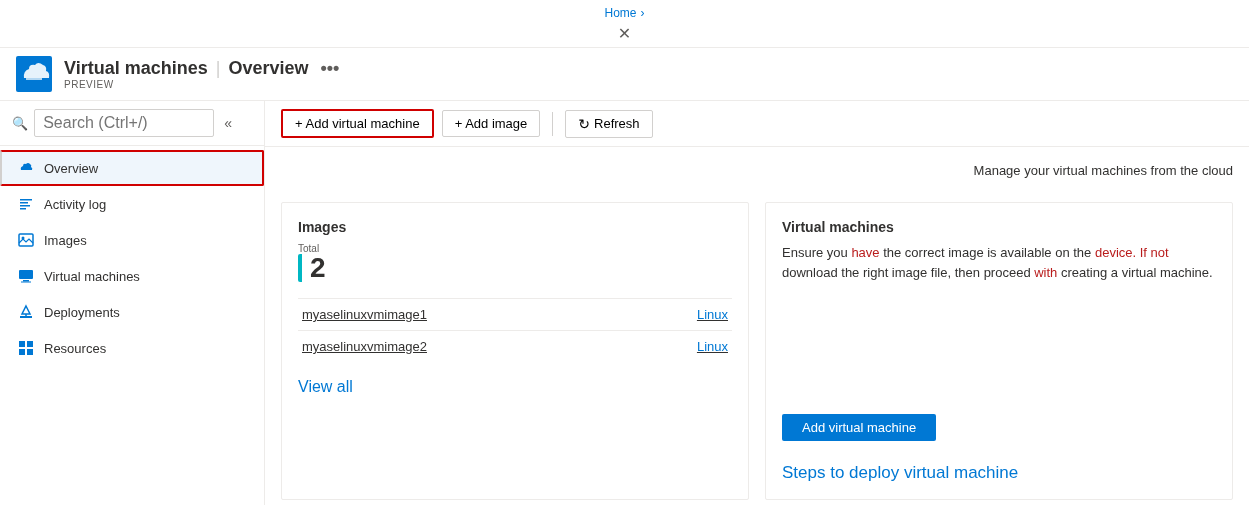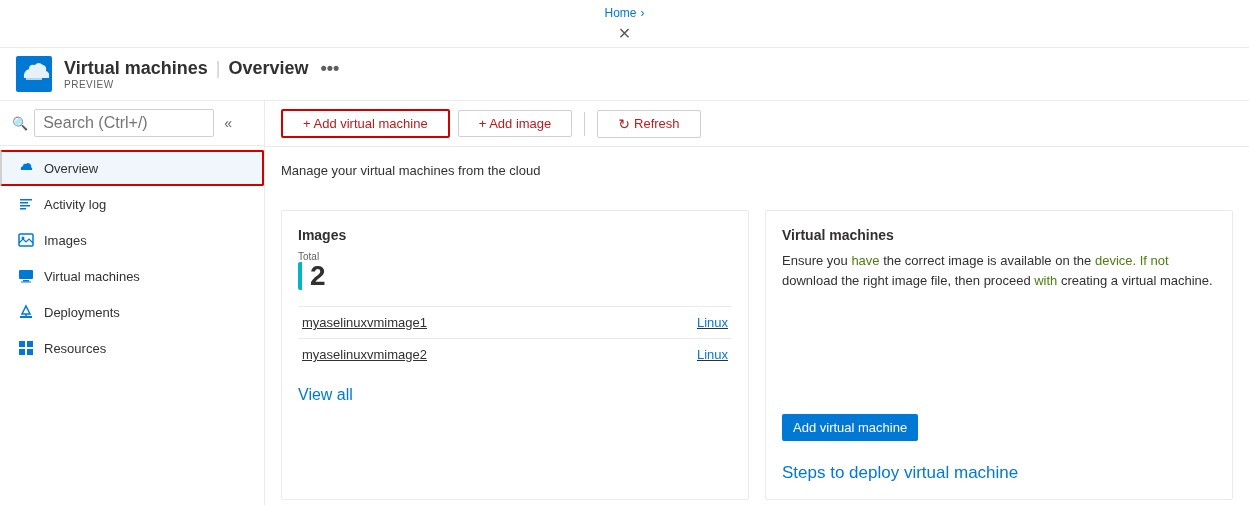--- a/index.html
+++ b/index.html
@@ -163,26 +163,26 @@
       align-items: center;
       padding: 8px 16px;
       gap: 8px;
       border-bottom: 1px solid #edebe9;
     }
 
     .toolbar-btn {
       display: flex;
       align-items: center;
       gap: 4px;
-      padding: 5px 20px;
+      padding: 5px 12px;
       border: 1px solid #d2d0ce;
       background: #fff;
       cursor: pointer;
       font-size: 13px;
-      color: #b91c1c;
+      color: #000000;
       border-radius: 2px;
     }
 
     .toolbar-divider {
       width: 1px;
       height: 24px;
       background: #d2d0ce;
       margin: 0 4px;
     }
 
@@ -191,21 +191,22 @@
       padding: 16px;
       display: flex;
       flex-direction: column;
       gap: 12px;
       overflow-y: auto;
     }
 
     .content-heading {
       font-size: 13px;
       color: #323130;
-      margin-bottom: 20px;
+      margin-bottom: 12px;
+      text-align: right;
     }
 
     .cards-row {
       display: flex;
       gap: 16px;
       flex: 1;
     }
 
     .card {
       flex: 1;
@@ -283,29 +284,29 @@
       margin-top: 8px;
     }
 
     .vm-card-text {
       font-size: 13px;
       color: #323130;
       line-height: 1.5;
     }
 
     .vm-card-text span {
-      color: #4d7c0f;
+      color: #b91c1c;
       text-align: center;
     }
 
     .vm-add-btn {
       display: inline-block;
       background: #0078d4;
       color: #fff;
-      padding: 6px 11px;
+      padding: 6px 20px;
       border: none;
       cursor: pointer;
       font-size: 13px;
       border-radius: 2px;
       align-self: flex-start;
       margin-top: auto;
     }
 
     .vm-steps-link {
       color: #0078d4;

